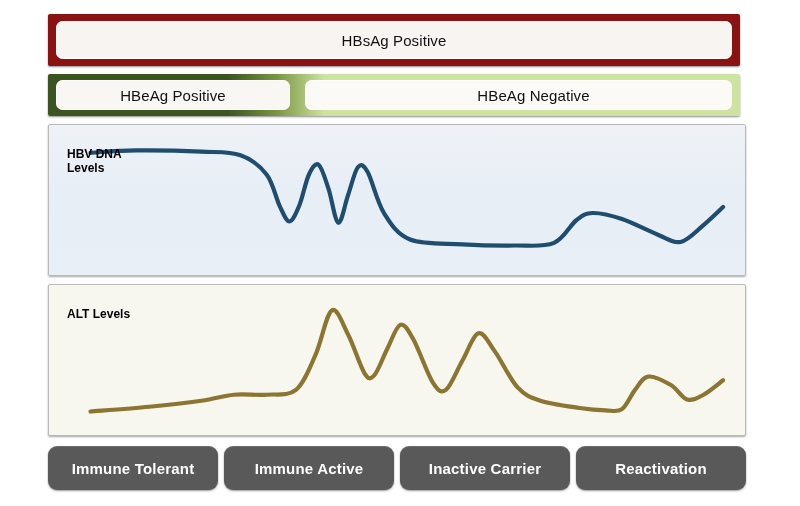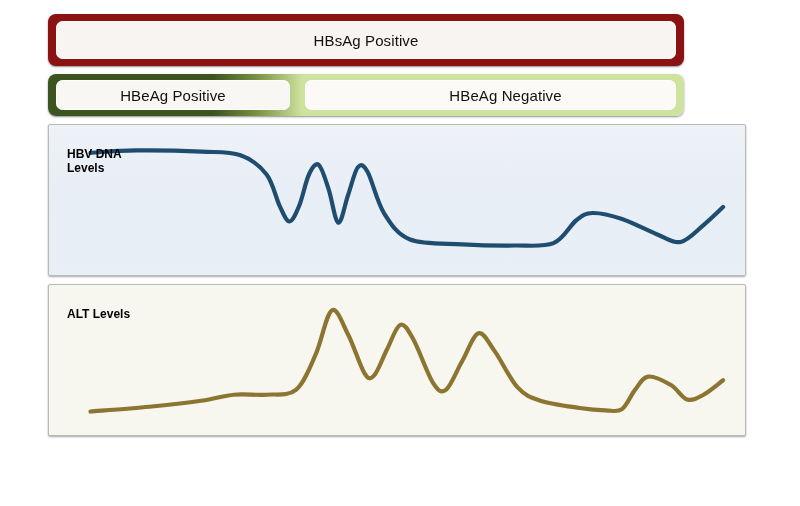--- a/index.html
+++ b/index.html
@@ -7,22 +7,22 @@
     width: 800px; height: 506px;
     background: #ffffff;
     font-family: "Liberation Sans", sans-serif;
     overflow: hidden;
   }
   #stage { position: relative; width: 800px; height: 506px; }
 
   
   .bar {
     position: absolute;
-    left: 48px; width: 636px;
-    border-radius: 8px;
+    left: 48px; width: 692px;
+    border-radius: 2px;
     box-shadow: 0 1px 2px rgba(0,0,0,.45);
     display: flex;
     align-items: center;
   }
   #hbsag-bar {
     top: 14px; height: 52px;
     background: #8a1212;
     padding: 7px 8px;
   }
   #hbeag-bar {
@@ -111,14 +111,20 @@
 Levels</div>
   </div>
 
   <div class="panel" id="alt-panel">
     <svg viewBox="0 0 698 152" preserveAspectRatio="none">
       <path id="alt-path" fill="none" stroke="#8b7530" stroke-width="4.2" stroke-linecap="round" stroke-linejoin="round" d="M 41.62 128.24 C 51.43 127.43, 81.95 125.19, 100.48 123.36 C 119.01 121.53, 138.63 119.29, 152.80 117.26 C 166.97 115.23, 174.60 112.18, 185.50 111.16 C 196.40 110.14, 207.84 111.97, 218.20 111.16 C 228.55 110.35, 239.45 112.99, 247.63 106.28 C 255.81 99.57, 261.25 84.32, 267.25 70.90 C 273.25 57.48, 278.15 29.22, 283.60 25.76 C 289.05 22.30, 294.50 39.59, 299.95 50.16 C 305.40 60.73, 311.94 82.29, 316.30 89.20 C 320.66 96.11, 322.30 95.71, 326.11 91.64 C 329.93 87.57, 334.83 73.34, 339.19 64.80 C 343.55 56.26, 347.91 42.03, 352.27 40.40 C 356.63 38.77, 359.90 45.28, 365.35 55.04 C 370.80 64.80, 379.52 90.42, 384.97 98.96 C 390.42 107.50, 393.14 109.94, 398.05 106.28 C 402.95 102.62, 408.95 86.56, 414.40 77.00 C 419.85 67.44, 425.30 50.57, 430.75 48.94 C 436.20 47.31, 440.56 58.09, 447.10 67.24 C 453.64 76.39, 462.36 95.50, 469.99 103.84 C 477.62 112.18, 482.52 113.80, 492.88 117.26 C 503.24 120.72, 521.22 122.95, 532.12 124.58 C 543.02 126.21, 551.19 126.82, 558.28 127.02 C 565.37 127.22, 569.73 129.26, 574.63 125.80 C 579.53 122.34, 583.35 111.77, 587.71 106.28 C 592.07 100.79, 594.79 93.67, 600.79 92.86 C 606.78 92.05, 617.14 97.54, 623.68 101.40 C 630.22 105.26, 634.58 114.41, 640.03 116.04 C 645.48 117.67, 650.38 114.41, 656.38 111.16 C 662.38 107.91, 672.73 98.96, 676.00 96.52"></path>
     </svg>
     <div class="panel-label">ALT Levels</div>
   </div>
 
+  <div id="phases">
+    <div class="phase">Immune Tolerant</div>
+    <div class="phase">Immune Active</div>
+    <div class="phase">Inactive Carrier</div>
+    <div class="phase">Reactivation</div>
+  </div>
 
 </div>
 
 </body></html>

